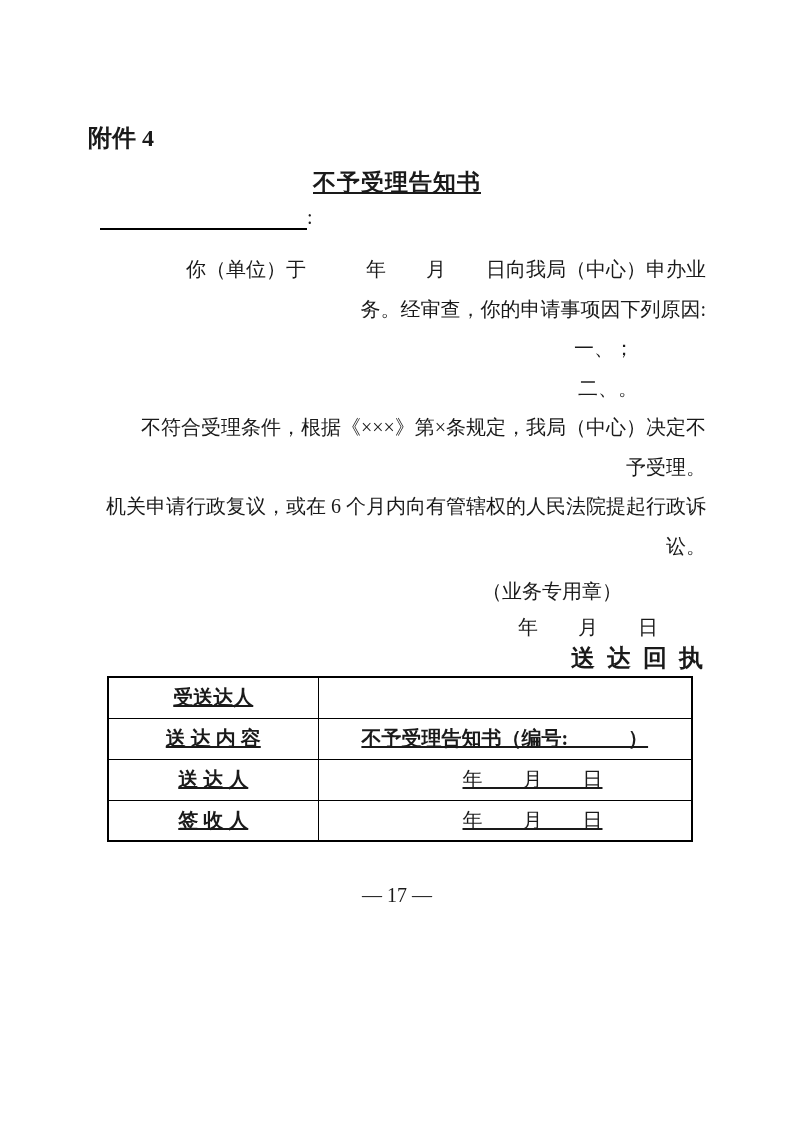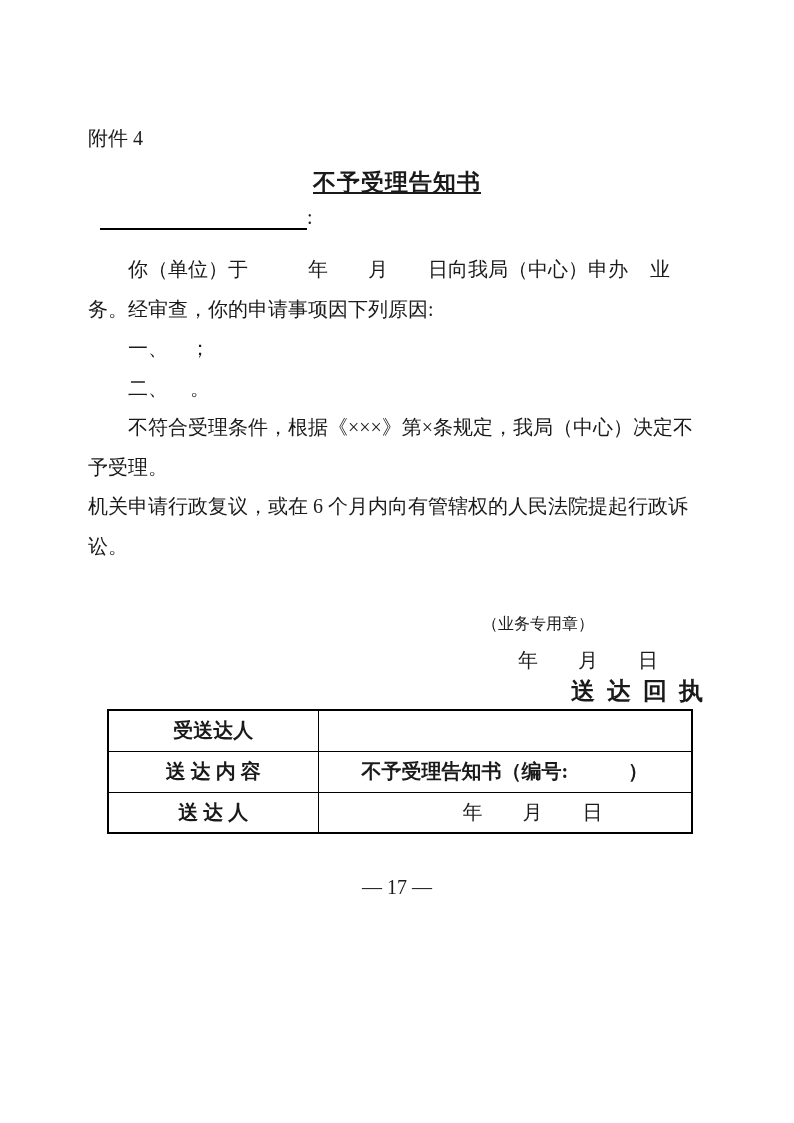--- a/index.html
+++ b/index.html
@@ -16,21 +16,21 @@
     position:relative;
     overflow:hidden;
   }
   .page{
     width:794px;height:1123px;
     background:var(--paper);
     padding:0 88px;
   }
   .attachment{
     margin-top:125px;
-    font-size:20px;line-height:26px;
+    font-size:24px;line-height:26px;font-weight:bold;
   }
   .doc-title{
     margin-top:17px;
     text-align:center;
     font-size:23px;font-weight:bold;
     line-height:30px;
     letter-spacing:1px;
     text-decoration:underline;
   }
   .number-line{
@@ -49,32 +49,31 @@
     display:inline-block;
     width:207px;height:24px;
     margin-left:12px;
     border-bottom:2px solid var(--line);
     vertical-align:bottom;
   }
   .addressee .colon{vertical-align:bottom;}
   .body-text{margin-top:20px;}
   .line{
     display:flex;
-    justify-content:flex-start;
+    justify-content:flex-end;
     align-items:center;
     height:39.5px;
     font-size:20px;
     white-space:pre;
-    gap:22px;
   }
   .line .right-1{margin-right:72px;}
   .line .right-2{margin-right:68px;}
   .seal-note{
-    margin-top:46px;
-    font-size:16px;line-height:24px;
+    margin-top:13px;
+    font-size:20px;line-height:24px;
     padding-left:394px;
     white-space:pre;
   }
   .seal-date{
     margin-top:12px;
     font-size:20px;line-height:24px;
     padding-left:430px;
     white-space:pre;
   }
   .receipt-heading{
@@ -91,20 +90,21 @@
     width:586px;
     border-collapse:collapse;
     table-layout:fixed;
   }
   table.receipt{border:2px solid var(--line);}
   table.receipt td{
     border:1px solid var(--line);
     height:41px;
     font-size:20px;
     vertical-align:middle;
+    text-decoration:underline;
   }
   td.label-cell{
     width:210px;
     text-align:center;
     font-weight:bold;
     white-space:pre;
   }
   td.value-cell{white-space:pre;}
   td.value-cell.v-bold{
     font-weight:bold;
@@ -174,18 +174,22 @@
         <td class="value-cell"></td>
       </tr>
       <tr>
         <td class="label-cell">送 达 内 容</td>
         <td class="value-cell v-bold">不予受理告知书（编号:　　　）</td>
       </tr>
       <tr>
         <td class="label-cell">送 达 人</td>
         <td class="value-cell v-date">年　　月　　日</td>
       </tr>
+      <tr>
+        <td class="label-cell">签 收 人</td>
+        <td class="value-cell v-date">年　　月　　日</td>
+      </tr>
     </tbody>
   </table>
 
   <div class="page-number">— 17 —</div>
 
 </div>
 
 </body></html>

